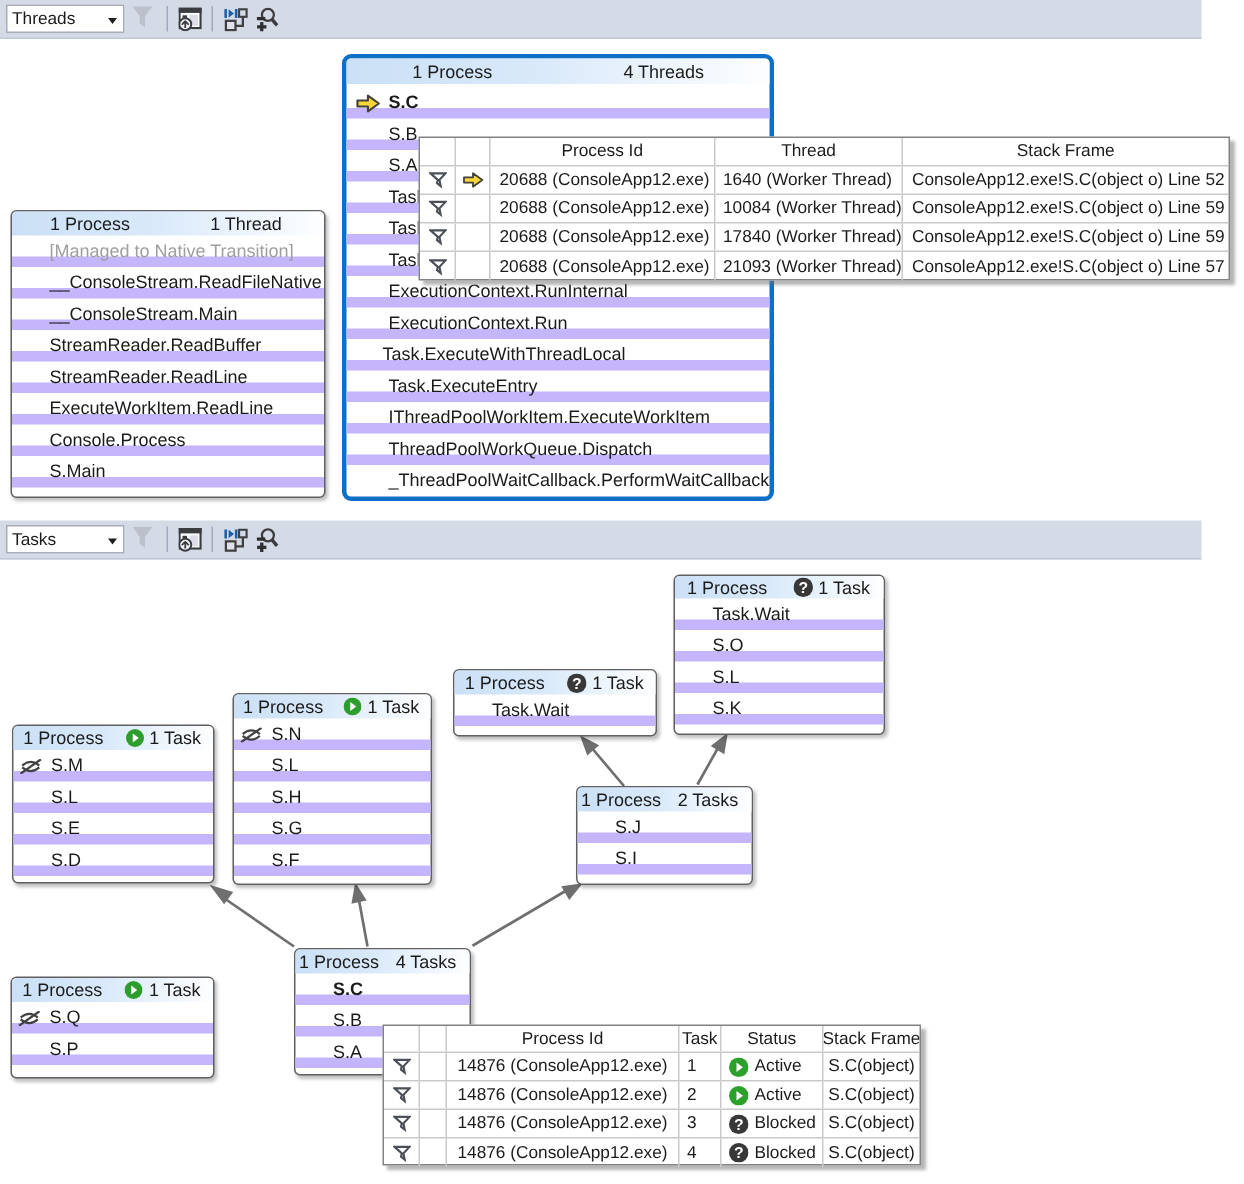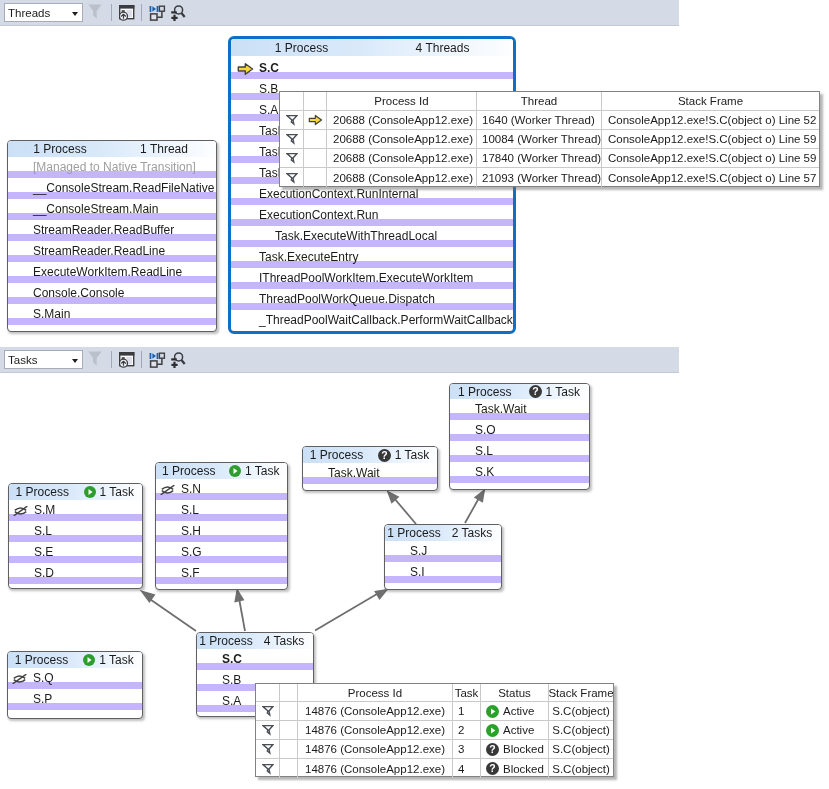--- a/index.html
+++ b/index.html
@@ -1,17 +1,17 @@
 <!DOCTYPE html>
 <html><head><meta charset="utf-8"><style>
 *{margin:0;padding:0;box-sizing:border-box}
 html,body{width:829px;height:789px;background:#fff;overflow:hidden;
 font-family:"Liberation Sans",sans-serif;font-size:12px;color:#1b1b1b}
 #page{position:relative;width:829px;height:789px}
-.tb{position:absolute;left:0;width:679px;height:26px;background:#d5dae7;border-bottom:1px solid #c3c8d8}
+.tb{position:absolute;left:0;width:801px;height:26px;background:#d5dae7;border-bottom:1px solid #c3c8d8}
 .dd{position:absolute;left:4px;top:3px;width:79px;height:19px;background:#fff;border:1px solid #a8abb8;line-height:18px;padding-left:3px;font-size:11.5px}
 .dd .ar{position:absolute;right:4px;top:8px;width:0;height:0;border-left:3.5px solid transparent;border-right:3.5px solid transparent;border-top:4px solid #1e1e1e}
 .sep{position:absolute;top:4px;width:1px;height:17px;background:#a2a7ba}
 .ticon{position:absolute;top:5px}
 .box{position:absolute;background:#fff;border:1px solid #606063;border-radius:4px;box-shadow:1.5px 2px 2.5px rgba(0,0,0,.25)}
 .hd{display:flex;background:linear-gradient(90deg,#cbe0f6 0%,#d9e9fa 45%,#fdfeff 100%);border-radius:3px 3px 0 0;align-items:center}
 .hd .hc{flex:1;text-align:center;display:flex;align-items:center;justify-content:center;gap:4px}
 .r{position:relative;height:21px;line-height:21px;border-bottom:7px solid #c4b5fd;padding-left:25px;white-space:nowrap}
 .gray{color:#9e9e9e}
 .b{font-weight:bold}
@@ -70,42 +70,42 @@
   <div class="hd" style="height:16px">
         <span class="hc">1 Process</span>
         <span class="hc">1 Thread</span>
       </div>
   <div class="r gray">[Managed to Native Transition]</div>
   <div class="r">__ConsoleStream.ReadFileNative</div>
   <div class="r">__ConsoleStream.Main</div>
   <div class="r">StreamReader.ReadBuffer</div>
   <div class="r">StreamReader.ReadLine</div>
   <div class="r">ExecuteWorkItem.ReadLine</div>
-  <div class="r">Console.Console</div>
+  <div class="r">Console.Process</div>
   <div class="r">S.Main</div>
 </div>
 
 <div class="box" style="left:228px;top:36px;width:288px;height:298px;border:3px solid #0e6fc6;border-radius:6px;box-shadow:none">
   <div class="hd" style="height:17px;margin-bottom:2px">
         <span class="hc">1 Process</span>
         <span class="hc">4 Threads</span>
       </div>
   <div class="r b" style="padding-left:28px"><span class="ricon" style="left:6px;top:3.5px">
           <svg width="17" height="14" viewBox="0 0 17 14">
             <path d="M1.3 5h7V1.7L15.6 7 8.3 12.3V9h-7z" fill="#f8d637" stroke="#42423a" stroke-width="1.4" stroke-linejoin="round"></path>
           </svg>
         </span>S.C</div>
   <div class="r" style="padding-left:28px">S.B</div>
   <div class="r" style="padding-left:28px">S.A</div>
   <div class="r" style="padding-left:28px">Task.Wait</div>
   <div class="r" style="padding-left:28px">Task.Wait</div>
   <div class="r" style="padding-left:28px">Task.Wait</div>
   <div class="r" style="padding-left:28px">ExecutionContext.RunInternal</div>
   <div class="r" style="padding-left:28px">ExecutionContext.Run</div>
-  <div class="r" style="padding-left:44px">Task.ExecuteWithThreadLocal</div>
+  <div class="r" style="padding-left:24px">Task.ExecuteWithThreadLocal</div>
   <div class="r" style="padding-left:28px">Task.ExecuteEntry</div>
   <div class="r" style="padding-left:28px">IThreadPoolWorkItem.ExecuteWorkItem</div>
   <div class="r" style="padding-left:28px">ThreadPoolWorkQueue.Dispatch</div>
   <div class="r" style="padding-left:28px;border-bottom:none">_ThreadPoolWaitCallback.PerformWaitCallback</div>
 </div>
 
 <div class="tbl" style="left:279px;top:91px;width:541px;height:96px">
   <div class="trow" style="height:19px">
     <span class="tc" style="width:24px"></span>
     <span class="tc" style="width:23px"></span>

